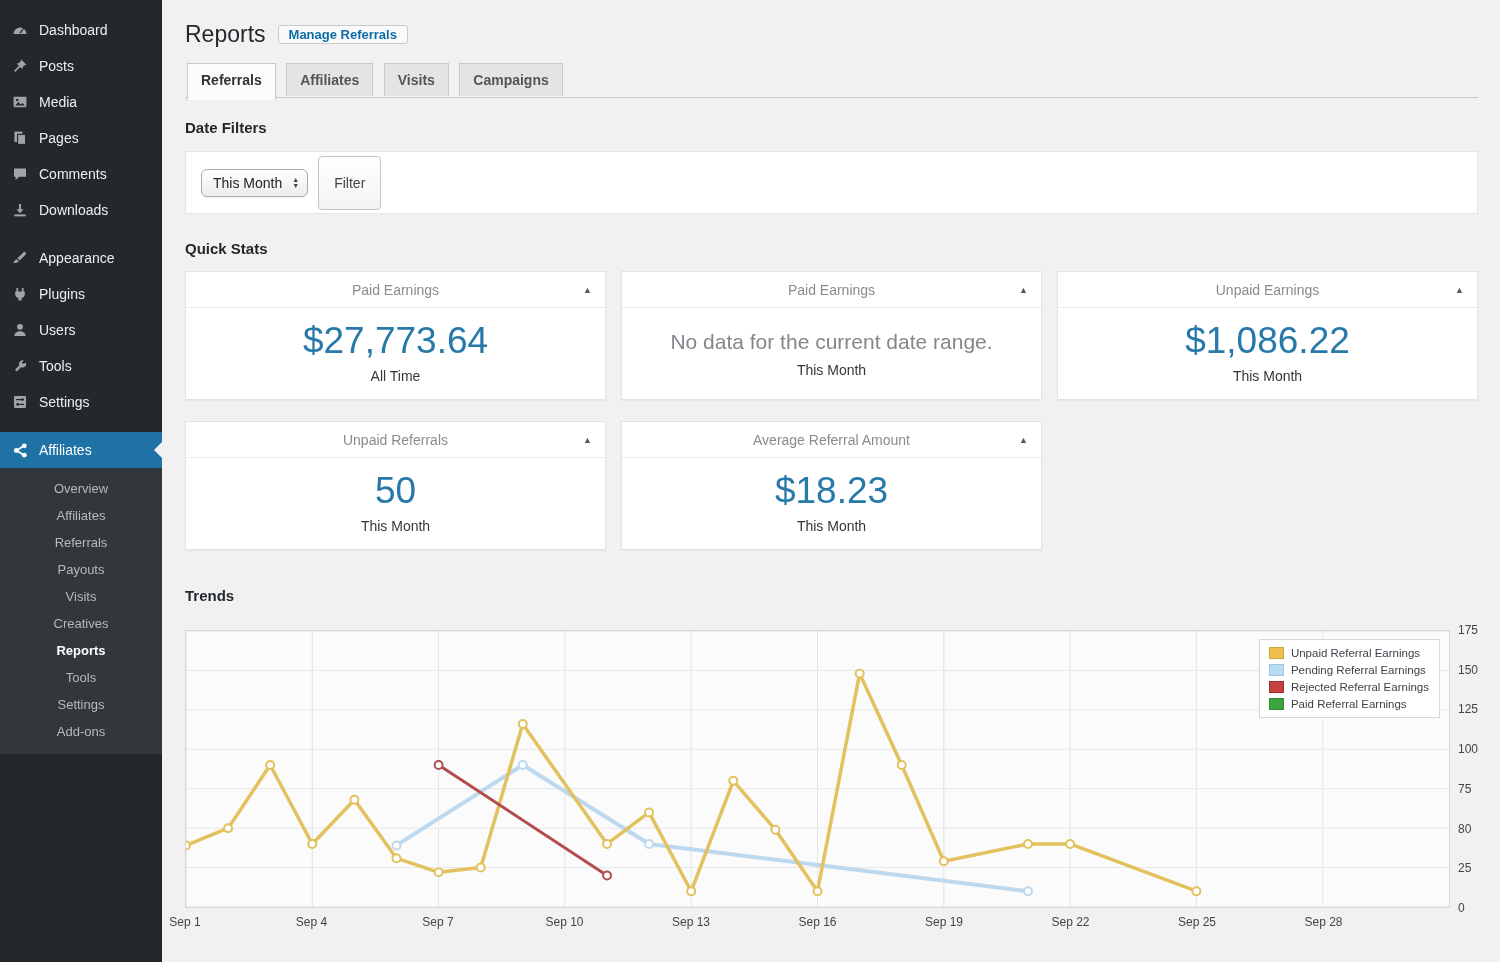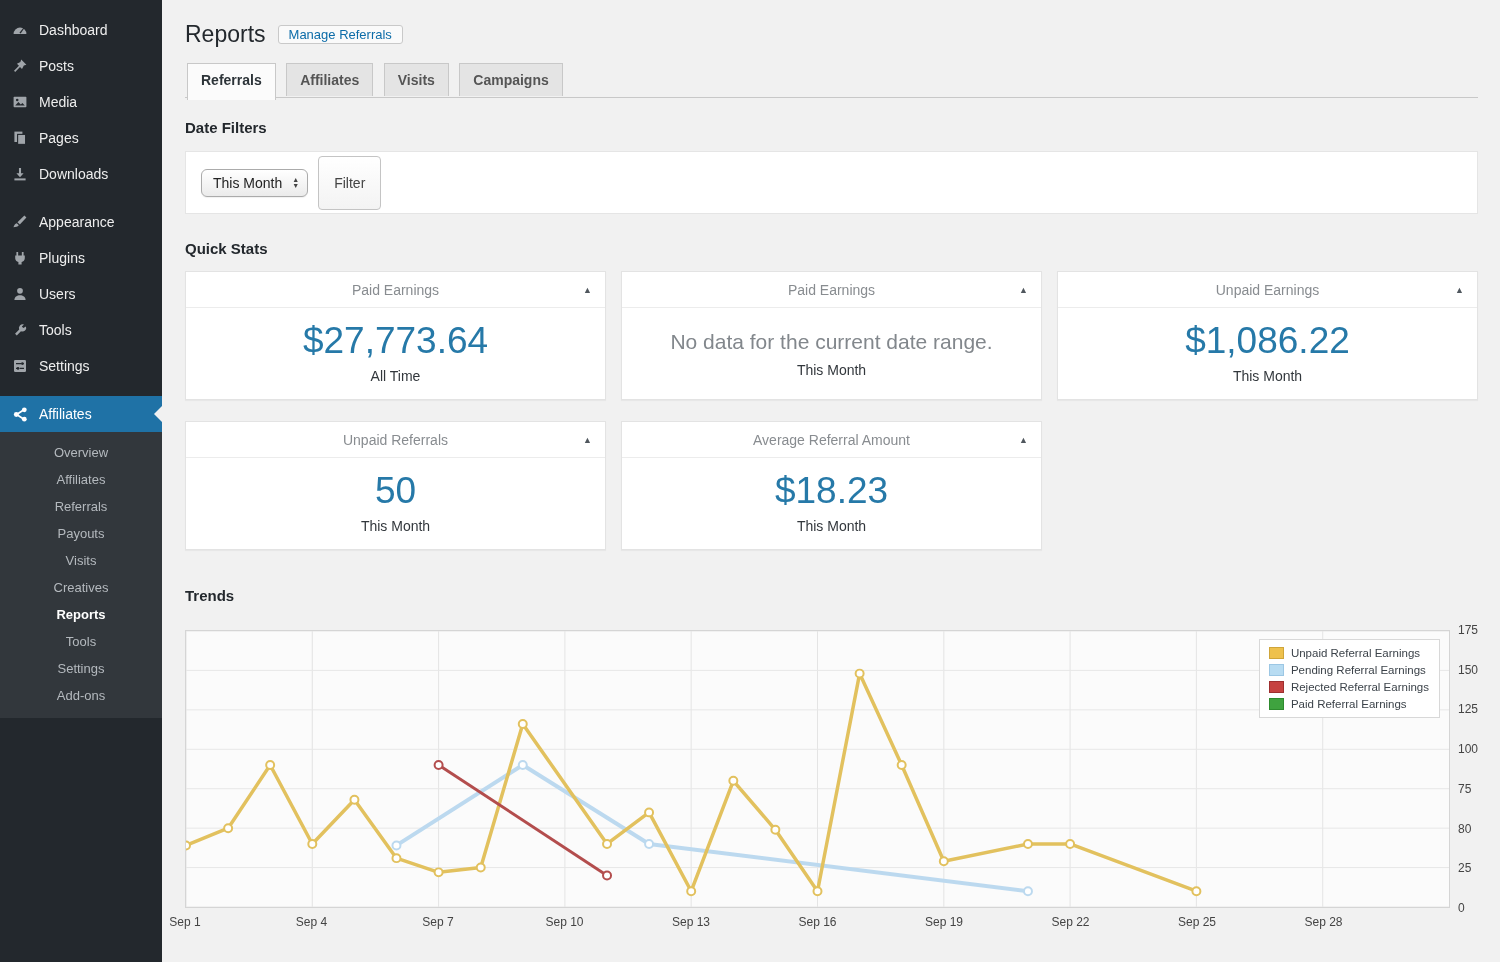--- a/index.html
+++ b/index.html
@@ -21,21 +21,21 @@
   .submenu a { display:block; padding:7px 12px; font-size:13px; line-height:13px; color:#b4b9be; text-decoration:none; cursor:pointer; }
   .submenu a.current-sub { color:#ffffff; font-weight:700; }
   .collapse-row { display:flex; align-items:center; gap:8px; padding:10px 10px; margin-top:26px; color:#a0a5aa; font-size:13px; cursor:pointer; }
   .collapse-circle { width:19px; height:19px; border-radius:50%; background:#a0a5aa; position:relative; flex:0 0 19px; }
   .collapse-circle:after { content:""; position:absolute; left:5px; top:4.5px; border:5px solid transparent; border-right-color:#23282d; border-left-width:0; }
 
   
   .content { position:absolute; left:162px; top:0; width:1338px; height:962px; padding:20px 22px 0 23px; }
   .title-row { display:flex; align-items:center; gap:12px; }
   h1.page-title { font-size:23px; font-weight:400; color:#23282d; line-height:29px; }
-  .manage-btn { font-size:13px; font-weight:400; color:#0c6ca8; background:#fafafa; border:1px solid #c9c9c9;
+  .manage-btn { font-size:13px; font-weight:700; color:#0c6ca8; background:#fafafa; border:1px solid #c9c9c9;
                 border-radius:3px; padding:1px 10px; cursor:pointer; font-family:inherit; }
 
   .nav-tabs { margin-top:13px; border-bottom:1px solid #c8c8c8; padding-left:2px; height:36px; }
   .nav-tab { display:inline-block; background:#e4e4e4; border:1px solid #c8c8c8; border-bottom:none;
              padding:8px 13px; margin-right:6px; font-size:14px; font-weight:600; color:#555; cursor:pointer;
              position:relative; top:1px; }
   .nav-tab.active { background:#fbfbfb; color:#2c3338; padding-bottom:12px; margin-bottom:-4px; }
 
   .section-heading { font-size:15px; font-weight:700; color:#23282d; }
   .heading-filters { margin-top:21px; }
@@ -109,20 +109,28 @@
       <span>Media</span>
     </a>
     <a class="menu-item">
       <span class="mi-icon">
         <svg width="16" height="16" viewBox="0 0 20 20" fill="currentColor">
             <rect x="3" y="2" width="10" height="13"></rect>
             <rect x="7" y="5.5" width="10" height="12.5" stroke="#23282d" stroke-width="1.4"></rect>
           </svg>
       </span>
       <span>Pages</span>
+    </a>
+    <a class="menu-item">
+      <span class="mi-icon">
+        <svg width="16" height="16" viewBox="0 0 20 20" fill="currentColor">
+            <path d="M2.5 3h15v10.5H9l-4.5 4v-4h-2z"></path>
+          </svg>
+      </span>
+      <span>Comments</span>
     </a>
     <a class="menu-item">
       <span class="mi-icon">
         <svg width="16" height="16" viewBox="0 0 20 20" fill="currentColor">
             <path d="M8.7 2.5h2.6V9h3.2L10 14 5.5 9h3.2z"></path>
             <path d="M3 15.5h14V18H3z"></path>
           </svg>
       </span>
       <span>Downloads</span>
     </a>

